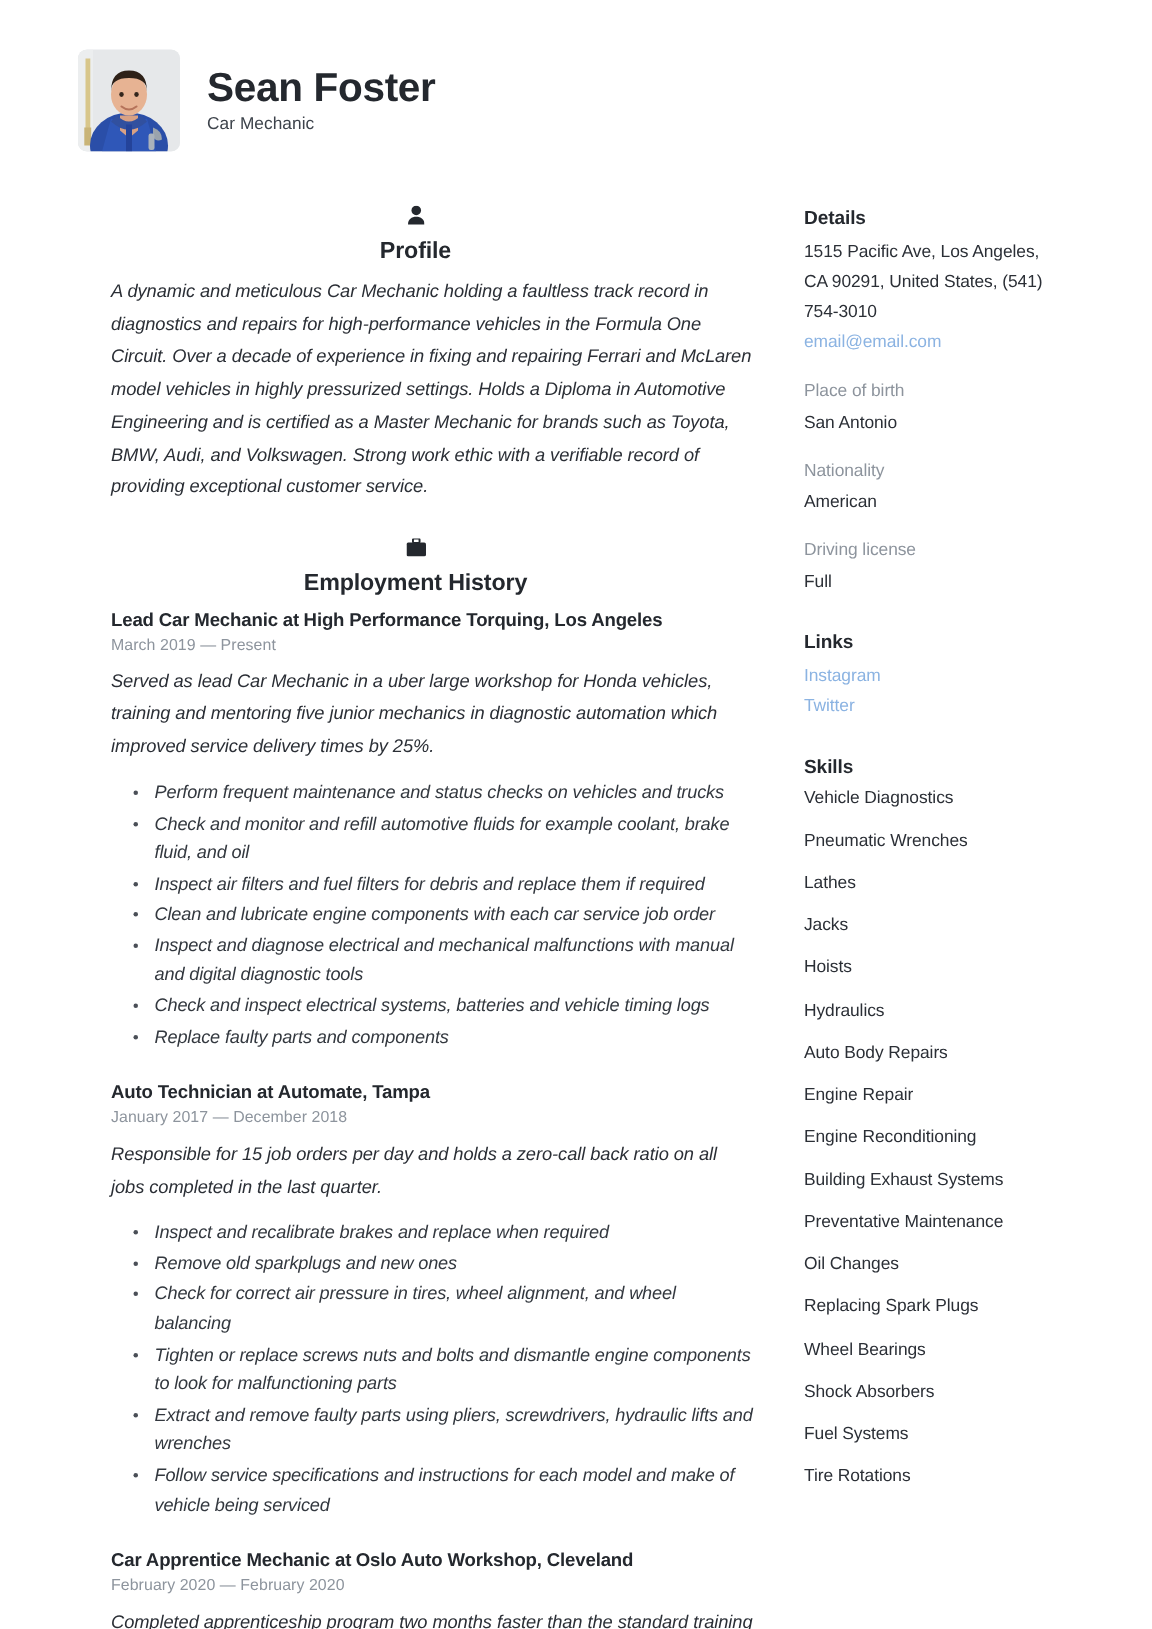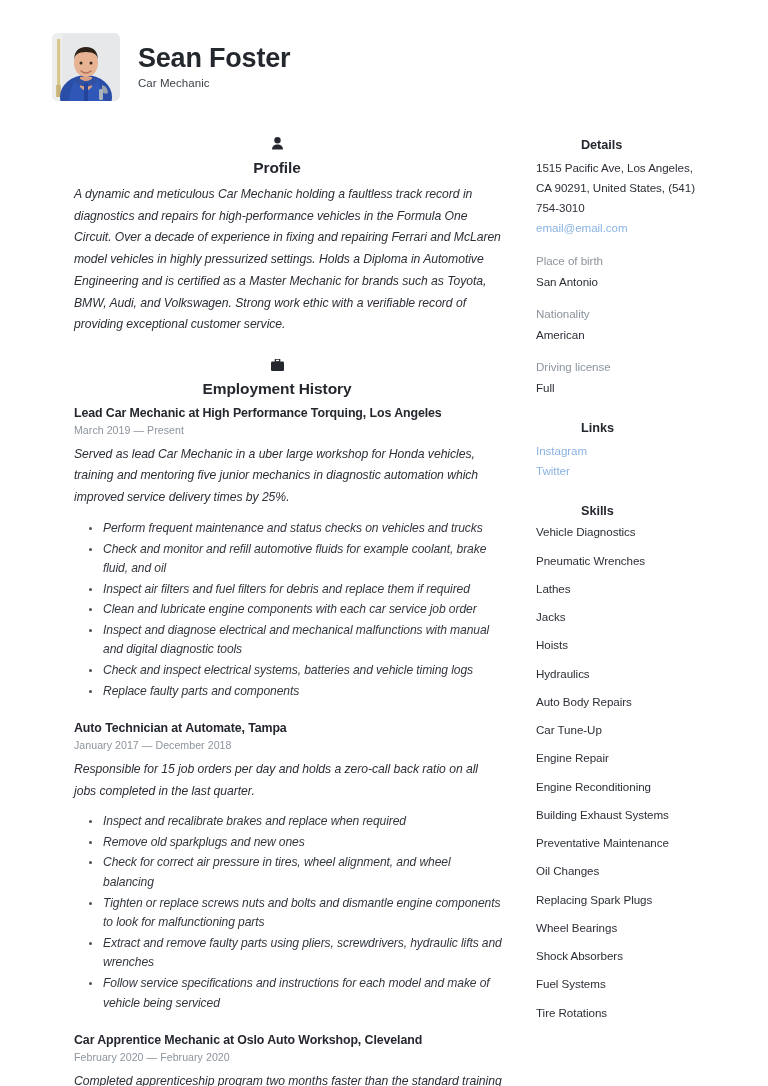--- a/index.html
+++ b/index.html
@@ -142,21 +142,20 @@
   }
 
   
   .side-section { margin-bottom: 20px; }
   .side-title {
     font-size: 12.7px;
     font-weight: bold;
     color: #24282e;
     margin-bottom: 6px;
     letter-spacing: -0.05px;
-    margin-left: 45px;
   }
   .side-line {
     font-size: 11.6px;
     line-height: 1.72;
     color: #2b2f36;
     letter-spacing: -0.05px;
   }
   .side-link {
     font-size: 11.6px;
     line-height: 1.72;
@@ -330,21 +329,20 @@
       <div class="side-section" style="margin-top:24px;">
         <div class="side-title">Skills</div>
         <ul class="skills-list">
           <li>Vehicle Diagnostics</li>
           <li>Pneumatic Wrenches</li>
           <li>Lathes</li>
           <li>Jacks</li>
           <li>Hoists</li>
           <li>Hydraulics</li>
           <li>Auto Body Repairs</li>
-          <li>Car Tune-Up</li>
           <li>Engine Repair</li>
           <li>Engine Reconditioning</li>
           <li>Building Exhaust Systems</li>
           <li>Preventative Maintenance</li>
           <li>Oil Changes</li>
           <li>Replacing Spark Plugs</li>
           <li>Wheel Bearings</li>
           <li>Shock Absorbers</li>
           <li>Fuel Systems</li>
           <li>Tire Rotations</li>

